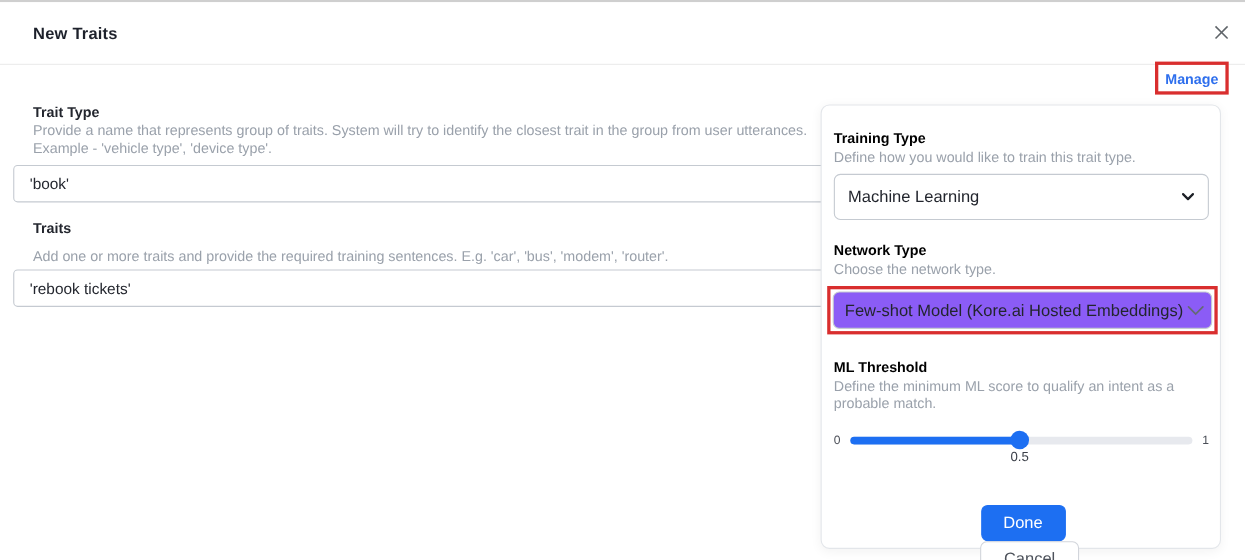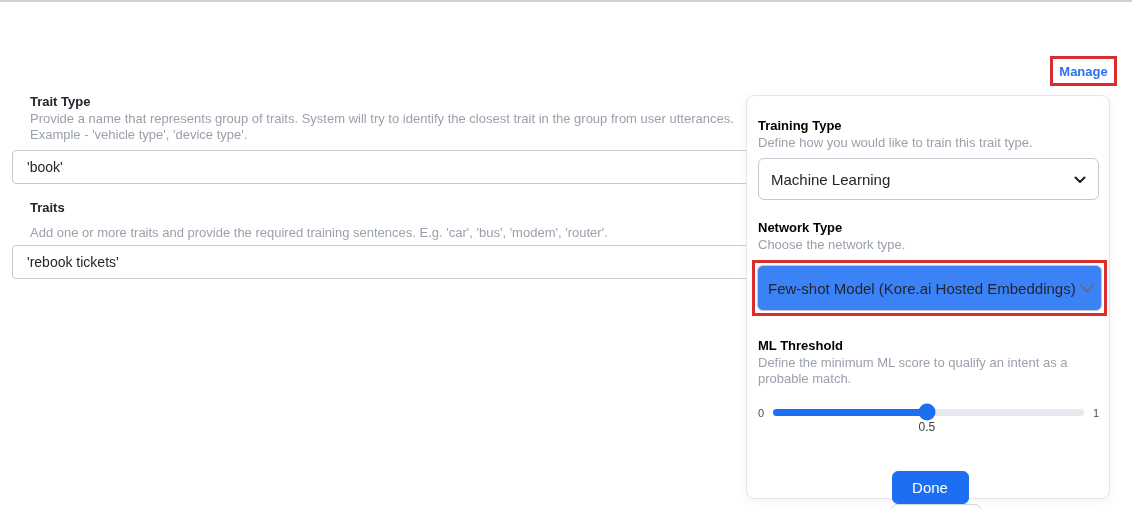--- a/index.html
+++ b/index.html
@@ -50,21 +50,21 @@
     height:42px; border:1px solid #c5cad1; border-radius:6px; background:#fff;
     display:flex; align-items:center; justify-content:space-between;
     padding:0 12px; cursor:pointer; margin-bottom:20px;
   }
   .select-box .sel-text { font-size:15px; color:#22252d; white-space:nowrap; }
   .red-box {
     margin-left:-6px; width:355px; border:3px solid #d92e2e; padding:2px;
     margin-bottom:22px; background:transparent;
   }
   .dropdown {
-    height:46px; border:1px solid #c5cad1; border-radius:6px; background:#3b82f6;
+    height:34px; border:1px solid #c5cad1; border-radius:6px; background:#8b5cf6;
     display:flex; align-items:center; padding:0 10px; cursor:pointer;
   }
   .dropdown .sel-text { font-size:15px; color:#22252d; white-space:nowrap; }
   .dropdown .chev { margin-left:3px; display:flex; align-items:center; }
   .ml-desc { width:335px; margin-bottom:17px; }
   
   .slider-row { display:flex; align-items:center; height:17px; }
   .slider-bound { font-size:11px; color:#4a4e57; }
   .track-wrap { position:relative; flex:1; margin:0 9px; height:17px;text-align:center; }
   .track {
@@ -87,20 +87,31 @@
     display:flex; align-items:center; justify-content:center; cursor:pointer;
   }
   .btn-done { width:77px; margin-left:3px; background:#1d6ff2; border:1px solid #1d6ff2; color:#fff; }
   .btn-cancel { width:90px; margin-left:15px; background:#fff; border:1px solid #d2d5db; color:#4d525b; }
 </style>
 </head>
 <body>
 
 <div class="canvas">
 
+  <div class="header">
+    <div class="header-title">New Traits</div>
+    <div class="close-btn">
+      <span>
+        <svg width="15" height="15" viewBox="0 0 15 15">
+          <line x1="2" y1="2" x2="13" y2="13" stroke="#5f6469" stroke-width="1.4"></line>
+          <line x1="13" y1="2" x2="2" y2="13" stroke="#5f6469" stroke-width="1.4"></line>
+        </svg>
+      </span>
+    </div>
+  </div>
 
   <div class="manage-box">
     <span class="manage-link">Manage</span>
   </div>
 
   <div class="field-label" style="top:92px;">Trait Type</div>
   <div class="field-desc" style="top:109px;">Provide a name that represents group of traits. System will try to identify the closest trait in the group from user utterances.</div>
   <div class="field-desc" style="top:125px;">Example - 'vehicle type', 'device type'.</div>
   <div class="text-input" style="top:148px;">'book'</div>
 

